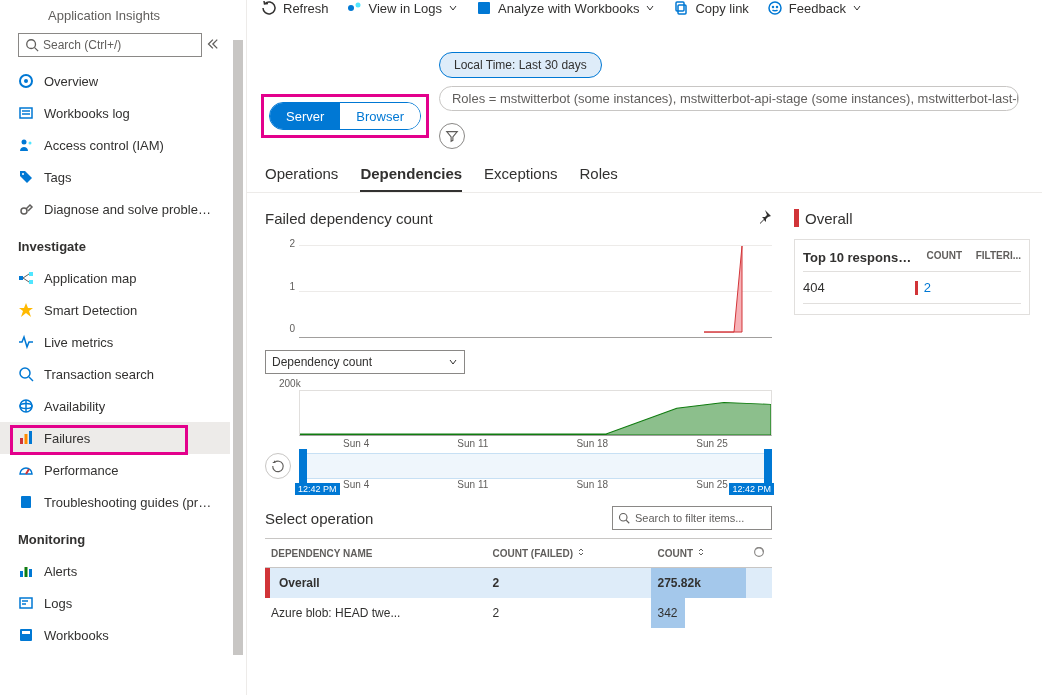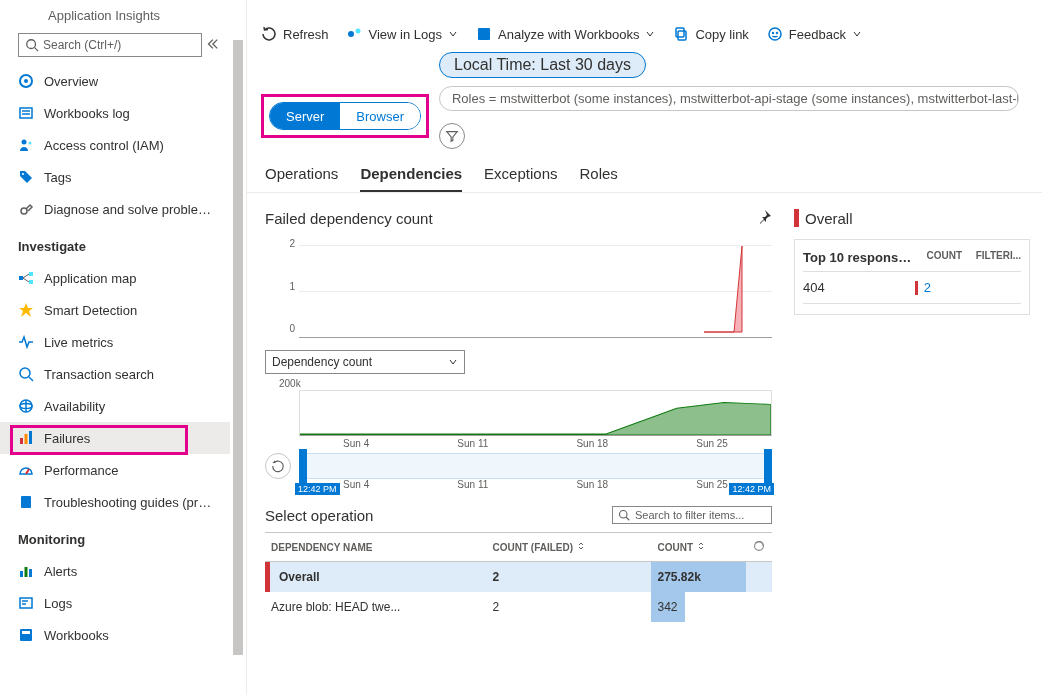--- a/index.html
+++ b/index.html
@@ -21,36 +21,36 @@
 .nav-label { white-space: nowrap; overflow: hidden; text-overflow: ellipsis; }
 .red-box { position:absolute; border:3px solid #e3008c; }
 
 
 .scroll-strip { width: 16px; background:#fff; position:relative; flex-shrink:0; }
 .scroll-strip::before { content:""; position:absolute; left:3px; top:40px; bottom:40px; width:10px; background:#c8c6c4; border-radius:0; }
 
 
 .main { flex:1; display:flex; flex-direction:column; border-left:1px solid #edebe9; overflow:hidden;}
 
-.toolbar { display:flex; align-items:flex-end; height:42px; padding:0 14px; gap:18px; font-size:13px; border-bottom: 0; }
+.toolbar { display:flex; align-items:flex-start; height:42px; padding:0 14px; gap:18px; font-size:13px; border-bottom: 0; }
 .tool-btn { display:flex; align-items:center; gap:6px; cursor:pointer; color:#323130; }
 .tool-btn svg { width:16px; height:16px;}
 .tool-chevron svg { width:10px; height:10px; }
 .blue-icon { color:#0078d4; }
 
 .filters-row { display:flex; align-items:flex-start; padding: 10px 14px 6px 14px; gap:10px; position:relative; }
 .segmented-wrap { position:relative; padding:8px;margin-top:42px; }
 .segmented { display:flex; border:1px solid #0078d4; border-radius:14px; overflow:hidden; height:28px;}
 .segmented > div { display:flex; align-items:center; padding:0 16px; font-size:13px; cursor:pointer;}
 .seg-active { background:#0078d4; color:#fff; }
 .seg-inactive { color:#0078d4; background:#fff;}
 .red-box-seg { position:absolute; left:0; top:0; right:0; bottom:0; border:3px solid #e3008c;}
 
 .right-filters { display:flex; flex-direction:column; gap:8px; align-items:flex-start; }
-.time-pill { display:flex; align-items:center; height:26px; border:1px solid #0078d4; border-radius:14px; padding:0 14px; background:#deecf9; color:#323130; font-size:16px;}
+.time-pill { display:flex; align-items:center; height:26px; border:1px solid #0078d4; border-radius:14px; padding:0 14px; background:#deecf9; color:#323130; font-size:12px;}
 .roles-text { border:1px solid #c8c6c4; border-radius:14px; padding:4px 12px; font-size:13px; color:#605e5c; white-space:nowrap; overflow:hidden; max-width:580px;}
 .filter-circle { width:26px; height:26px; border:1px solid #8a8886; border-radius:50%; display:flex; align-items:center; justify-content:center; margin-top:4px; margin-left:0;}
 
 .tabs-row { display:flex; gap:22px; padding:10px 18px 0 18px; border-bottom:1px solid #edebe9; font-size:15px;}
 .tab { padding-bottom:8px; cursor:pointer; color:#323130; border-bottom:2px solid transparent;}
 .tab.active { font-weight:600; border-bottom:2px solid #323130; }
 
 .content-body { display:flex; flex:1; overflow:hidden;}
 .left-pane { flex:1; padding:16px 10px 0 18px; display:flex; flex-direction:column; position:relative; min-width:0;}
 .right-pane { width:260px; padding:16px 12px 0 12px; }
@@ -80,21 +80,21 @@
 .brush-undo { position:absolute; left:0; top:0; width:26px; height:26px; border:1px solid #c8c6c4; border-radius:50%; display:flex; align-items:center; justify-content:center; background:#fff;}
 .brush-handle { position:absolute; top:-4px; bottom:10px; width:8px; background:#0078d4;}
 .brush-handle.left { left:34px; border-radius:0;}
 .brush-handle.right { right:0;}
 .time-badge { position:absolute; background:#0078d4; color:#fff; font-size:9px; padding:1px 3px; bottom:-2px;}
 .time-badge.left { left:30px;}
 .time-badge.right { right:-2px;}
 
 .select-op-row { display:flex; justify-content:space-between; align-items:center; margin:16px 0 8px 0;}
 .select-op-title { font-size:15px;}
-.search-filter { display:flex; align-items:center; height:18px; border:1px solid #8a8886; padding:0 5px; font-size:11px; color:#605e5c; width:160px; gap:5px;}
+.search-filter { display:flex; align-items:center; height:24px; border:1px solid #8a8886; padding:0 5px; font-size:11px; color:#605e5c; width:160px; gap:5px;}
 
 .data-table { width:100%; font-size:12px; border-collapse:collapse; }
 .data-table thead th { text-align:left; font-size:10px; font-weight:600; color:#605e5c; padding:6px 6px; border-bottom:1px solid #c8c6c4; border-top:1px solid #c8c6c4; background:#fff;}
 .data-table tbody td { padding:8px 6px;}
 .data-table .sort svg{ width:10px; height:10px;}
 .row-overall { background:#deecf9; font-weight:700;}
 .row-overall td:first-child { position:relative; padding-left:14px;}
 .red-bar-cell::before { content:""; position:absolute; left:0; top:0; bottom:0; width:5px; background:#d13438;}
 .count-col { position:relative;}
 .count-bg-full { position:absolute; left:0; top:0; bottom:0; width:100%; background:#a4c8eb; z-index:0;}

